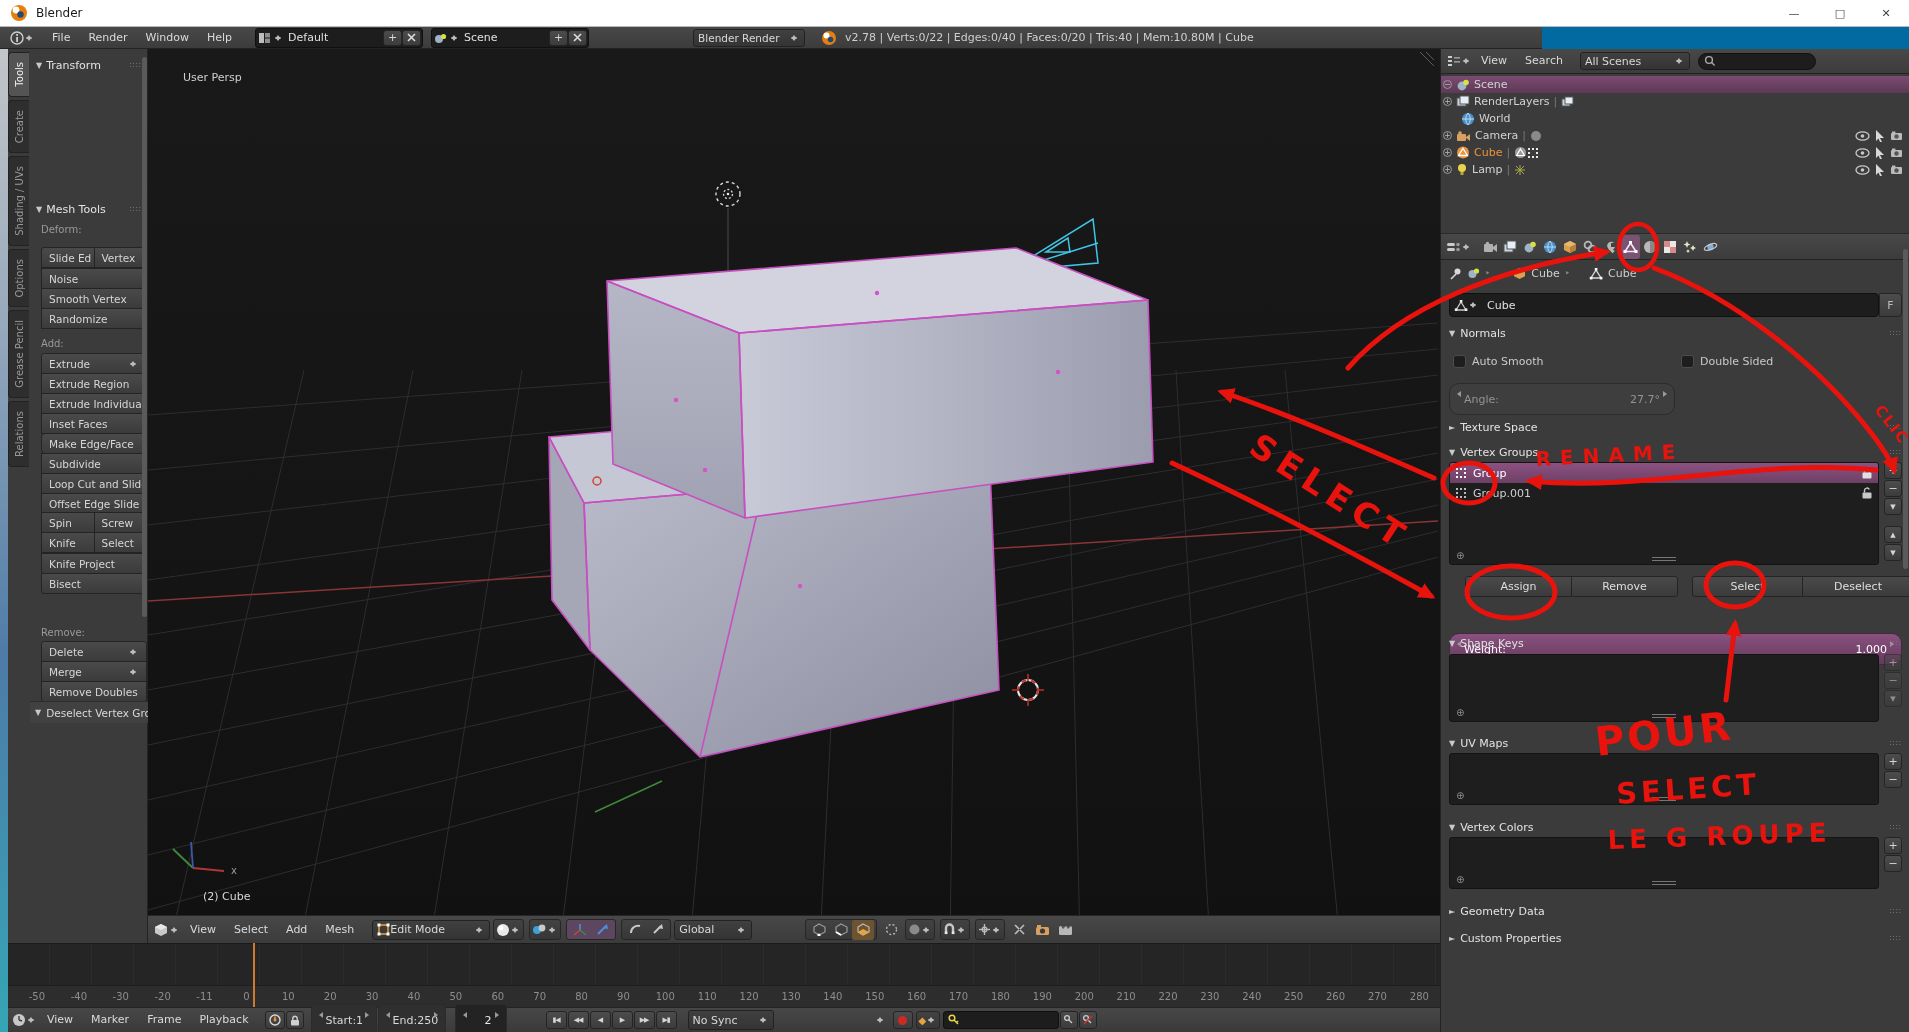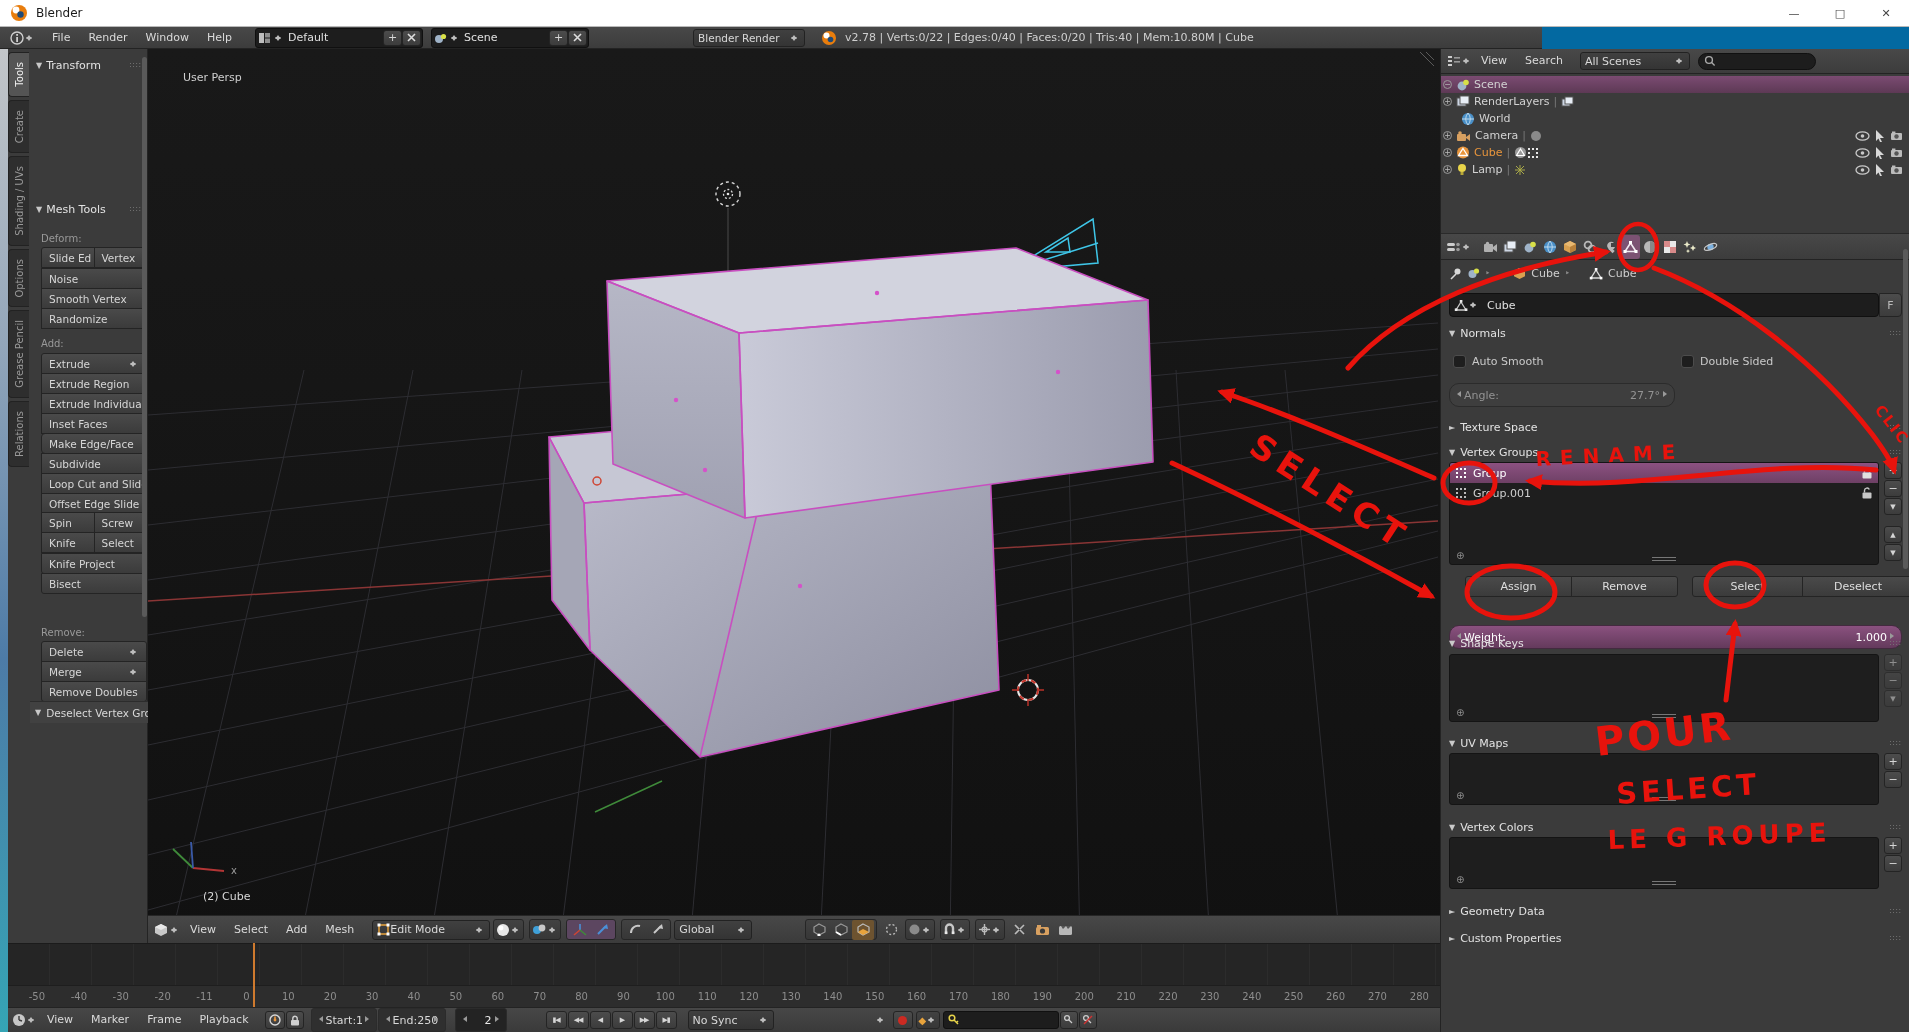--- a/index.html
+++ b/index.html
@@ -96,21 +96,21 @@
   .listbox{position:absolute;left:8px;width:430px;background:#1e1e1e;border:1px solid #141414;border-radius:3px}
   .lrow{height:20px;display:flex;align-items:center;padding:0 5px;font-size:11px;color:#cfcfcf;gap:6px}
   .lrow.sel{background:linear-gradient(#8c5181,#6e4065);color:#fff;border-radius:2px 2px 0 0}
   .lfoot{position:absolute;left:6px;bottom:3px;color:#8a8a8a;font-size:10px}
   .lgrip{position:absolute;left:50%;bottom:3px;width:24px;margin-left:-12px;border-top:1px solid #777;border-bottom:1px solid #777;height:4px}
   .stack{position:absolute;width:18px;display:flex;flex-direction:column;gap:1px}
   .stack .sqbtn{width:18px;height:17px;font-size:11px}
   .stack .sqbtn.small{font-size:7px}
   .rowbtn{background:linear-gradient(#4a4a4a,#3b3b3b);border:1px solid #242424;border-radius:3px;color:#dedede;
           display:flex;align-items:center;justify-content:center;height:21px;font-size:11px}
-  .slider{border-radius:10px;display:flex;align-items:center;height:24px;font-size:11px;padding:0 14px;position:relative}
+  .slider{border-radius:10px;display:flex;align-items:center;height:32px;font-size:11px;padding:0 14px;position:relative}
   .slider.disabled{background:#3e3e3e;border:1px solid #2b2b2b;color:#939393}
   .slider.weight{background:linear-gradient(#8a517f,#643a5c);border:1px solid #432a3f;color:#fff}
   .slider .val{margin-left:auto}
   .slider::before{content:"";position:absolute;left:4px;top:7px;border:3px solid transparent;border-right:4px solid #9a9a9a}
   .slider::after{content:"";position:absolute;right:4px;top:7px;border:3px solid transparent;border-left:4px solid #9a9a9a}
   .cb{width:13px;height:13px;background:#1e1e1e;border:1px solid #4c4c4c;border-radius:3px;flex:none}
   .cbrow{position:absolute;display:flex;gap:6px;font-size:11px;color:#c9c9c9}
   #annot{left:0;top:0;width:1909px;height:1032px;pointer-events:none;z-index:60}
   svg text.red{font-weight:bold;fill:#e8130c}
 </style>
@@ -216,21 +216,21 @@
       <div class="phead abs" style="left:6px;top:10px;width:106px">
         <span class="tri">▼</span>
         <span>Transform</span>
         <span class="dots">∷∷</span>
       </div>
       <div class="phead abs" style="left:6px;top:154px;width:106px">
         <span class="tri">▼</span>
         <span>Mesh Tools</span>
         <span class="dots">∷∷</span>
       </div>
-      <div class="abs grylbl" style="left:11px;top:184px">Deform:</div>
+      <div class="abs grylbl" style="left:11px;top:175px">Deform:</div>
       <div class="abs pairrow" style="left:11px;top:199px;width:106px">
         <div class="tbtn" style="border-radius:3px 0 0 0">Slide Ed</div>
         <div class="tbtn" style="border-radius:0 3px 0 0">Vertex</div>
       </div>
       <div class="abs btncol" style="left:11px;top:219px;width:106px">
           <div class="tbtn" style="border-radius:0">Noise</div>
           <div class="tbtn" style="border-radius:0">Smooth Vertex</div>
           <div class="tbtn" style="border-radius:0">Randomize</div>
         </div>
       <div class="abs grylbl" style="left:11px;top:289px">Add:</div>

